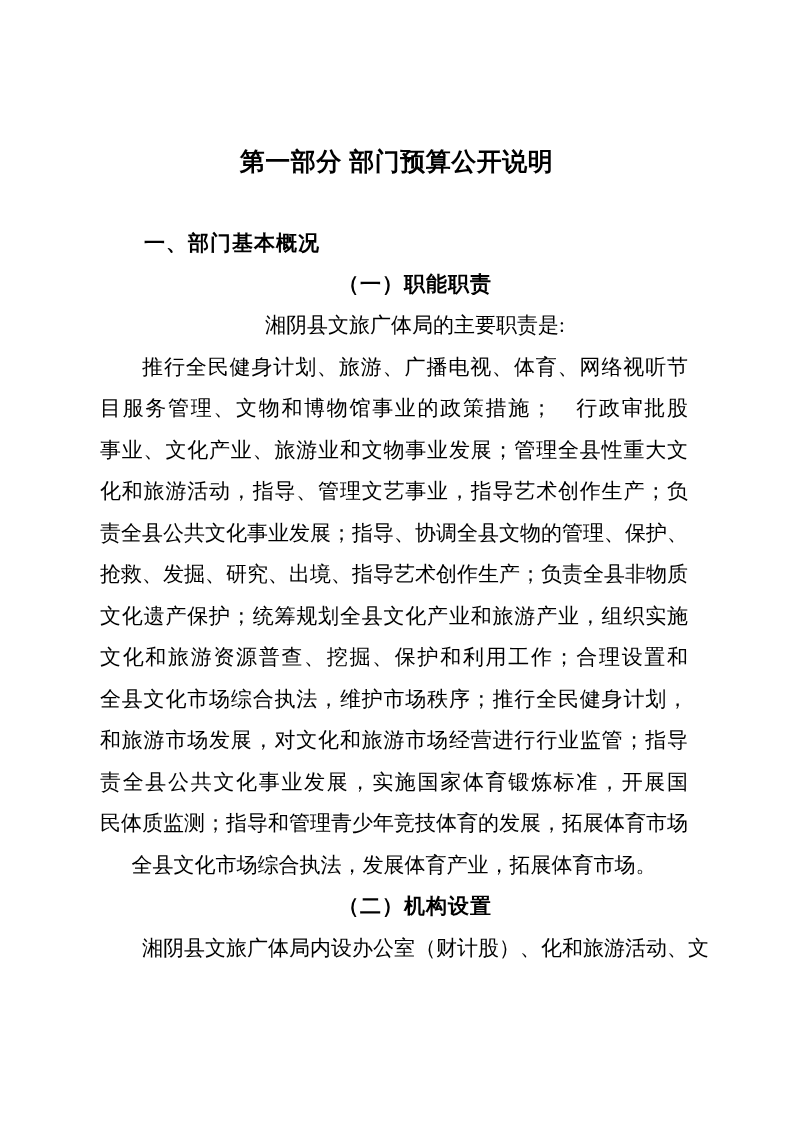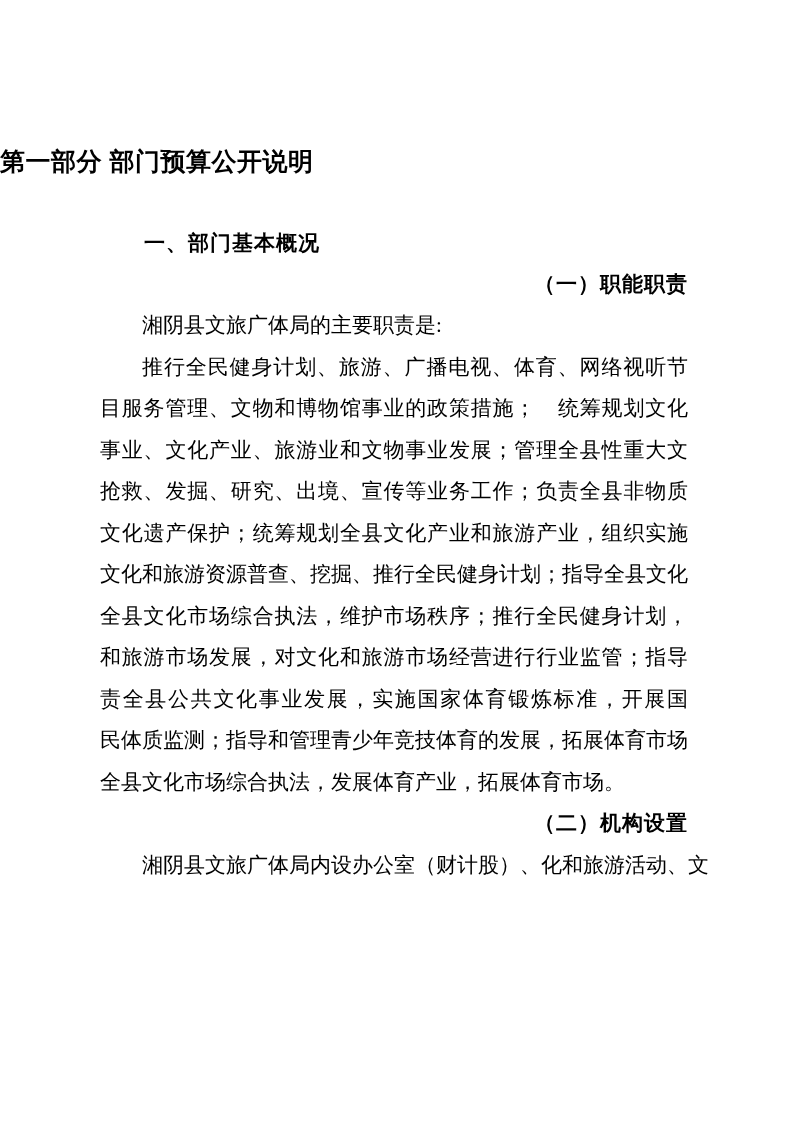--- a/index.html
+++ b/index.html
@@ -20,21 +20,21 @@
     inset: 0;
     background: #ffffff;
   }
   .doc-title {
     position: absolute;
     top: 141px;
     left: 0;
     width: 793px;
     height: 41px;
     line-height: 41px;
-    text-align: left;
+    text-align: center;
     font-family: "Liberation Sans", sans-serif;
     font-weight: 700;
     font-size: 25px;
     letter-spacing: 0.5px;
     color: #000000;
   }
   .doc-content {
     position: absolute;
     top: 222px;
     left: 100px;
@@ -53,24 +53,24 @@
     font-weight: 700;
     letter-spacing: 1px;
     text-indent: 44px;
     text-align: left;
   }
   .subheading {
     font-family: "Liberation Serif", serif;
     font-weight: 700;
     letter-spacing: 1px;
     text-indent: 42px;
-    text-align: right;
+    text-align: center;
   }
   .body-left {
-    text-align: left;
+    text-align: center;
   }
   .jboth {
     text-align: justify;
     text-align-last: justify;
   }
   .indent2 {
     text-indent: 42px;
   }
 </style>
 </head>
@@ -82,25 +82,27 @@
 
   <div class="doc-content">
 
     <div class="ln heading-bold">一、部门基本概况</div>
 
     <div class="ln subheading">（一）职能职责</div>
 
     <div class="ln body-left indent2">湘阴县文旅广体局的主要职责是:</div>
 
     <div class="ln jboth indent2">推行全民健身计划、旅游、广播电视、体育、网络视听节</div>
-    <div class="ln jboth">目服务管理、文物和博物馆事业的政策措施；　统筹规划文化</div>
+    <div class="ln jboth">目服务管理、文物和博物馆事业的政策措施；　行政审批股</div>
     <div class="ln jboth">事业、文化产业、旅游业和文物事业发展；管理全县性重大文</div>
-    <div class="ln jboth">抢救、发掘、研究、出境、宣传等业务工作；负责全县非物质</div>
+    <div class="ln jboth">化和旅游活动，指导、管理文艺事业，指导艺术创作生产；负</div>
+    <div class="ln jboth">责全县公共文化事业发展；指导、协调全县文物的管理、保护、</div>
+    <div class="ln jboth">抢救、发掘、研究、出境、指导艺术创作生产；负责全县非物质</div>
     <div class="ln jboth">文化遗产保护；统筹规划全县文化产业和旅游产业，组织实施</div>
-    <div class="ln jboth">文化和旅游资源普查、挖掘、推行全民健身计划；指导全县文化</div>
+    <div class="ln jboth">文化和旅游资源普查、挖掘、保护和利用工作；合理设置和</div>
     <div class="ln jboth">全县文化市场综合执法，维护市场秩序；推行全民健身计划，</div>
     <div class="ln jboth">和旅游市场发展，对文化和旅游市场经营进行行业监管；指导</div>
     <div class="ln jboth">责全县公共文化事业发展，实施国家体育锻炼标准，开展国</div>
     <div class="ln jboth">民体质监测；指导和管理青少年竞技体育的发展，拓展体育市场</div>
     <div class="ln body-left">全县文化市场综合执法，发展体育产业，拓展体育市场。</div>
 
     <div class="ln subheading">（二）机构设置</div>
 
     <div class="ln jboth indent2">湘阴县文旅广体局内设办公室（财计股）、化和旅游活动、文</div>
 

